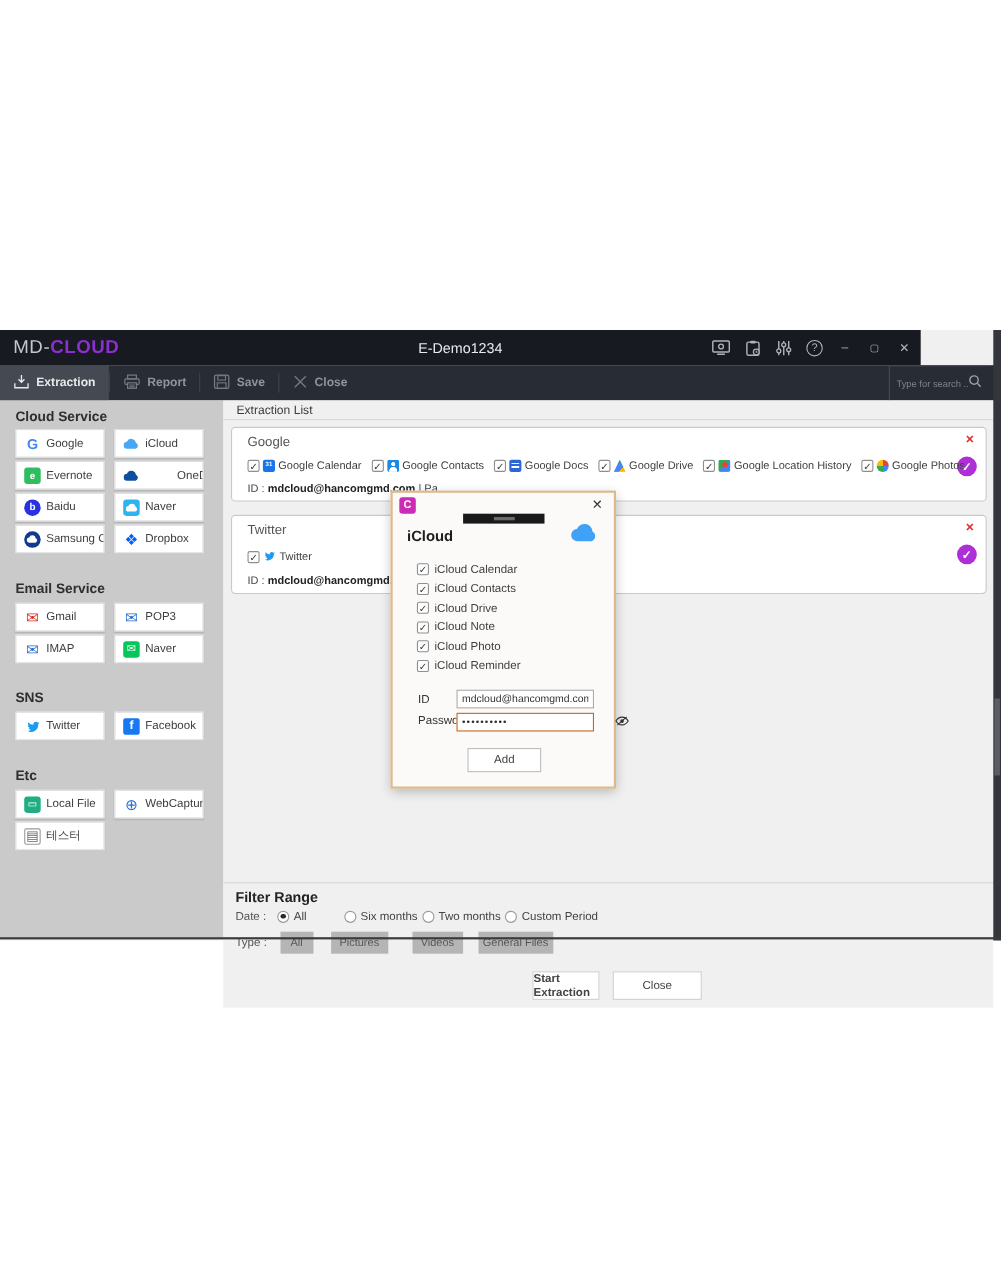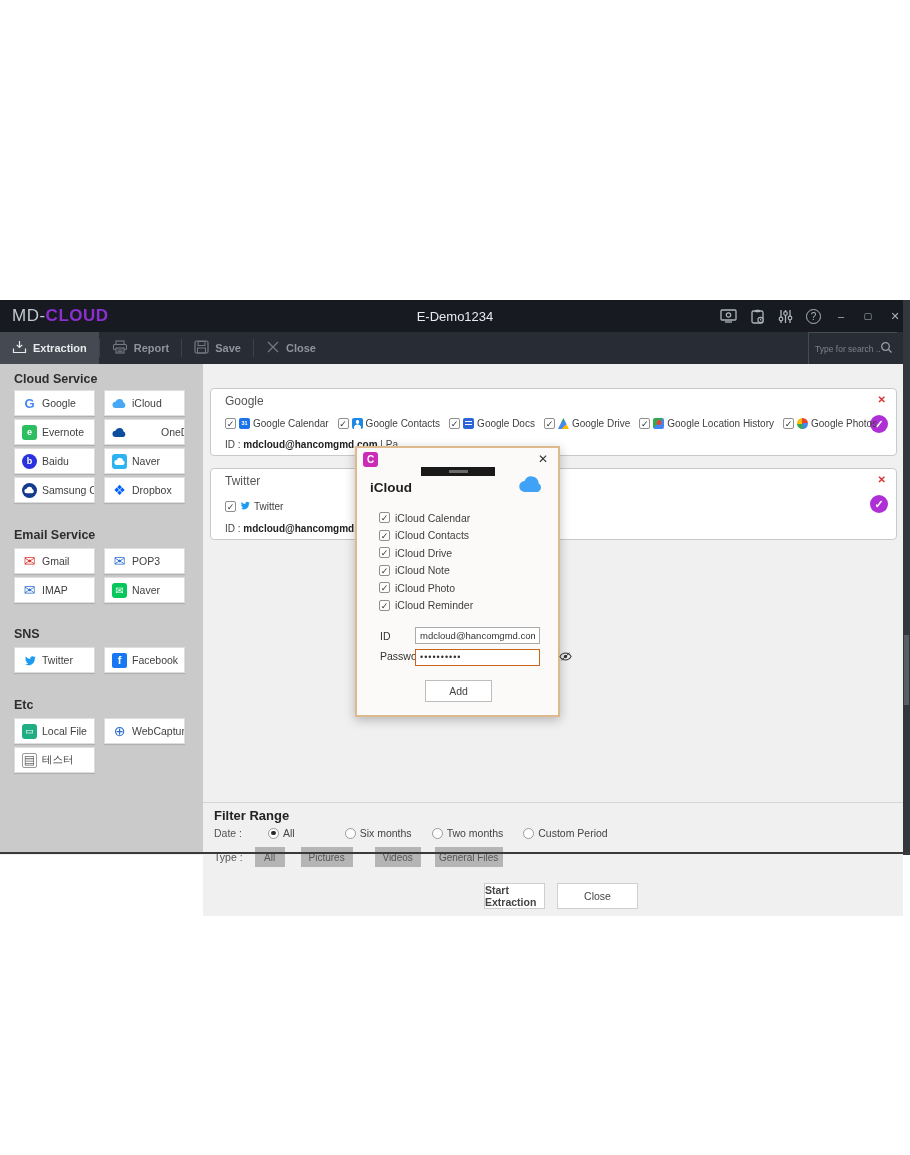--- a/index.html
+++ b/index.html
@@ -3,21 +3,21 @@
 <meta charset="utf-8">
 <style>
   * { margin:0; padding:0; box-sizing:border-box; }
   html,body { background:#fff; }
   body { font-family:"Liberation Sans", sans-serif; }
   .canvas { position:relative; width:910px; height:1155px; background:#fff; overflow:hidden; }
 
   .window { position:absolute; left:0; top:300px; width:910px; height:555px; background:#f0f0f0; }
 
   
-  .titlebar { position:absolute; left:0; top:0; width:910px; height:32px; background:#171a21; display:flex; align-items:center; }
+  .titlebar { position:absolute; left:0; top:0; width:837px; height:32px; background:#171a21; display:flex; align-items:center; }
   .logo { margin-left:12px; font-size:17px; letter-spacing:.5px; }
   .logo .pre { color:#c3c8cf; }
   .logo .suf { color:#8d2fd0; font-weight:bold; }
   .win-title { position:absolute; left:0; right:0; text-align:center; color:#e8eaec; font-size:13px; }
   .tb-icons { position:absolute; right:8px; top:0; height:32px; display:flex; align-items:center; gap:13px; }
   .tb-icons svg { display:block; }
   .help-circle { width:15px; height:15px; border:1.4px solid #aeb4bb; border-radius:50%; color:#aeb4bb; font-size:10px; display:flex; align-items:center; justify-content:center; }
   .winctl { color:#aeb4bb; font-size:11px; width:14px; text-align:center; }
   .winctl.max { font-size:9px; }
 
@@ -58,21 +58,21 @@
   .si-docs { background:linear-gradient(#2a66d8,#2a66d8); position:relative; }
   .si-docs::after { content:""; position:absolute; left:2px; right:2px; top:3px; height:5px; background:repeating-linear-gradient(180deg,#fff 0 1px,transparent 1px 3px); }
   .si-drive { clip-path:polygon(50% 0,100% 100%,0 100%); border-radius:0; background:linear-gradient(135deg,#1ea362 0 38%,#4688f4 38% 68%,#ffba00 68% 100%); }
   .si-loc { background:radial-gradient(circle at 55% 42%, #ea4335 2.2px, transparent 2.7px), linear-gradient(135deg,#34a853 0 50%,#4285f4 50% 100%); }
   .si-photos { border-radius:50%; background:conic-gradient(#ea4335 0 90deg,#4285f4 90deg 180deg,#34a853 180deg 270deg,#fbbc04 270deg 360deg); }
 
   
   .filter { position:absolute; left:0; top:438px; width:700px; height:114px; border-top:1px solid #d5d5d5; background:#f0f0f0; }
   .filter-title { position:absolute; left:11px; top:5px; font-size:13px; font-weight:bold; color:#222; }
   .row-label { font-size:10.5px; color:#555; }
-  .date-row { position:absolute; left:11px; top:24px; display:flex; align-items:center; gap:20px;justify-content:center; }
+  .date-row { position:absolute; left:11px; top:24px; display:flex; align-items:center; gap:4px;justify-content:center; }
   .radio { width:11px; height:11px; border:1px solid #9a9a9a; border-radius:50%; background:#fff; display:inline-block; position:relative; }
   .radio.sel::after { content:""; position:absolute; left:2.4px; top:2.4px; width:4.6px; height:4.6px; border-radius:50%; background:#2b2b2b; }
   .ropt { display:flex; align-items:center; gap:4px; font-size:10.5px; color:#444; }
   .type-row { position:absolute; left:11px; top:44px; display:flex; align-items:center; gap:12px; }
   .gbtn { background:#b5b5b5; color:#565656; font-size:10px; height:20px; display:flex; align-items:center; justify-content:center; }
   .footer-btn { position:absolute; top:80px; height:26px; background:#fff; border:1px solid #cfcfcf; font-size:10.5px; color:#444; display:flex; align-items:center; justify-content:center; }
 
   .right-strip { position:absolute; left:903px; top:0; width:7px; height:555px; background:#33363a; }
   .strip-thumb { position:absolute; left:1px; top:335px; width:5px; height:70px; background:#5a5e63; }
   .win-bottom { position:absolute; left:0; top:552px; width:910px; height:2px; background:#3a3a3a; }
@@ -271,20 +271,21 @@
           <span class="ic" style="color:#2a6fd0;font-size:14px;">⊕</span>
           <span>WebCapture</span>
         </div>
       <div class="sbtn" style="left:14px;top:383px;">
           <span class="ic" style="color:#666;font-size:12px;border:1px solid #999;border-radius:2px;">▤</span>
           <span>테스터</span>
         </div>
     </div>
 
     <div class="main">
+      <div class="extract-header">Extraction List</div>
 
       <div class="card" style="top:24px;height:68px;">
         <div class="card-title">Google</div>
         <div class="card-x">✕</div>
         <div class="ok-circle">✓</div>
         <div class="svc-row">
           <span class="svc">
               <span class="cb">✓</span>
               <span class="si si-cal">31</span>
               <span>Google Calendar</span>

